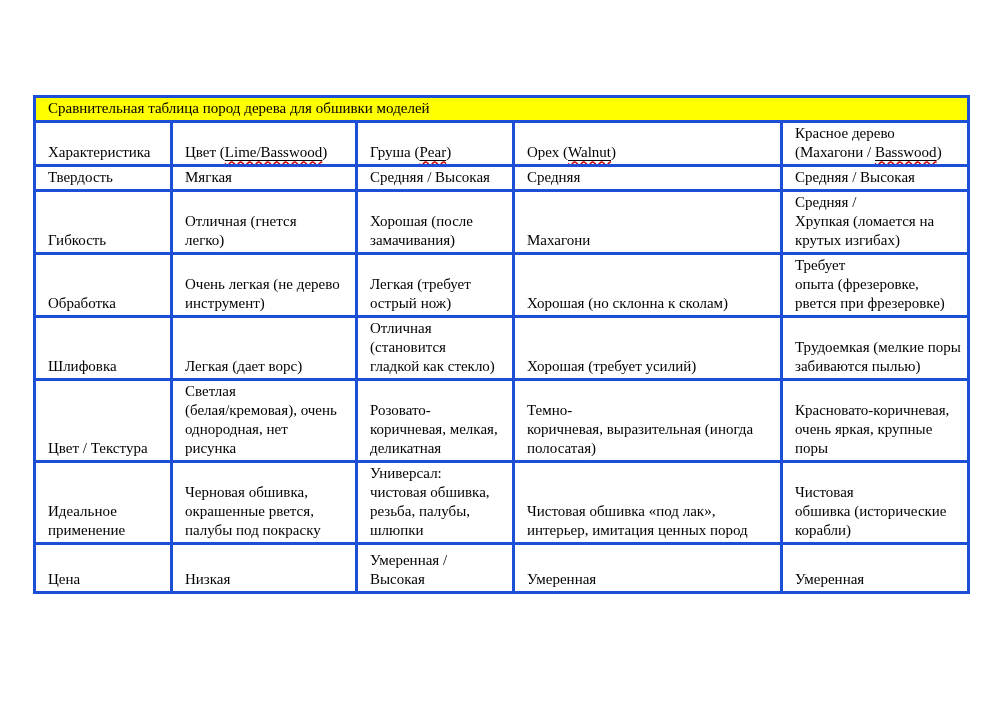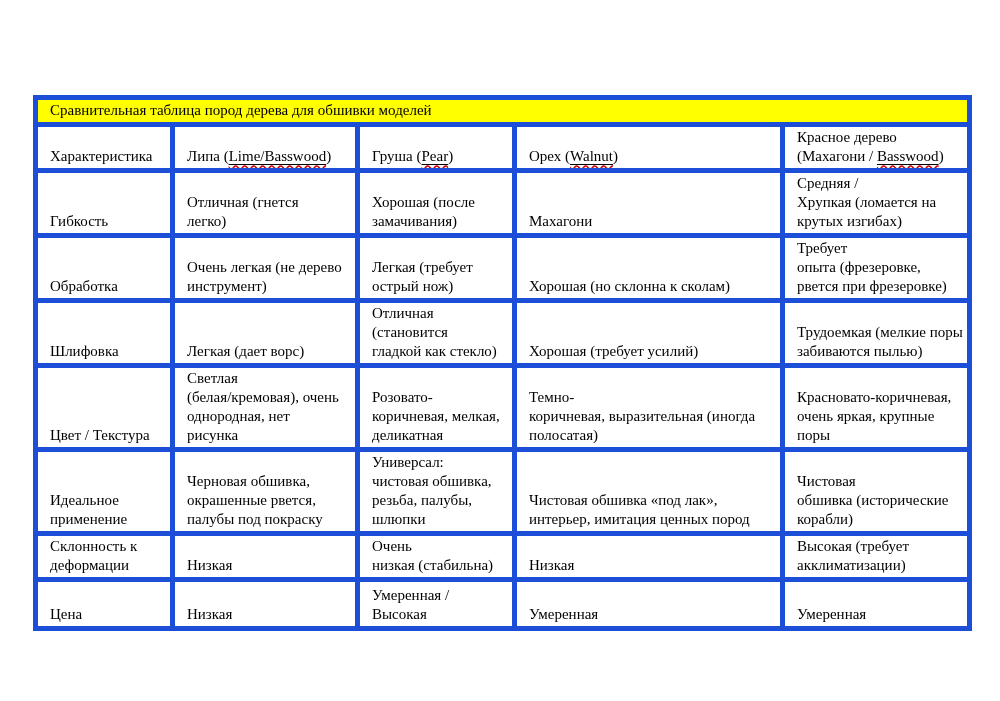--- a/index.html
+++ b/index.html
@@ -17,21 +17,21 @@
   }
   table.cmp {
     border-collapse: collapse;
     table-layout: fixed;
     width: 934px;
     font-size: 15px;
     line-height: 19px;
     color: #000000;
   }
   table.cmp td, table.cmp th {
-    border: 5px solid #1d4ed8;
+    border: 3px solid #1d4ed8;
     vertical-align: bottom;
     text-align: left;
     padding: 1px 4px 2px 12px;
     overflow: hidden;
     white-space: pre-wrap;
     font-weight: normal;
   }
   table.cmp th { font-weight: normal; white-space: normal; }
   td.title-cell {
     background: #ffff00;
@@ -77,34 +77,41 @@
     <tbody>
         <tr class="r-title">
       <td colspan="5" class="title-cell">Сравнительная таблица пород дерева для обшивки моделей</td>
     </tr>
 
     <tr class="r-head">
       <th>
         <span>Характеристика</span>
       </th>
       <th>
-        <span>Липа (</span><span class="sq"><span class="ul">Lime/Basswood</span></span><span>)</span>
+        <span>Цвет (</span><span class="sq"><span class="ul">Lime/Basswood</span></span><span>)</span>
       </th>
       <th>
         <span>Груша (</span><span class="sq"><span class="ul">Pear</span></span><span>)</span>
       </th>
       <th>
         <span>Орех (</span><span class="sq"><span class="ul">Walnut</span></span><span>)</span>
       </th>
       <th>
         <span>Красное дерево</span><br>
         <span>(Махагони / </span><span class="sq"><span class="ul">Basswood</span></span><span>)</span>
       </th>
     </tr>
 
+    <tr class="r0">
+      <td>Твердость</td>
+      <td>Мягкая</td>
+      <td>Средняя / Высокая</td>
+      <td>Средняя</td>
+      <td>Средняя / Высокая</td>
+    </tr>
 
     <tr class="r1">
       <td>Гибкость</td>
       <td>Отличная (гнется
 легко)</td>
       <td>Хорошая (после
 замачивания)</td>
       <td>Махагони</td>
       <td>Средняя /
 Хрупкая (ломается на
@@ -161,30 +168,20 @@
 чистовая обшивка,
 резьба, палубы,
 шлюпки</td>
       <td>Чистовая обшивка «под лак»,
 интерьер, имитация ценных пород</td>
       <td>Чистовая
 обшивка (исторические
 корабли)</td>
     </tr>
 
-    <tr class="r6">
-      <td>Склонность к
-деформации</td>
-      <td>Низкая</td>
-      <td>Очень
-низкая (стабильна)</td>
-      <td>Низкая</td>
-      <td>Высокая (требует
-акклиматизации)</td>
-    </tr>
 
     <tr class="r7">
       <td>Цена</td>
       <td>Низкая</td>
       <td>Умеренная /
 Высокая</td>
       <td>Умеренная</td>
       <td>Умеренная</td>
     </tr>
   </tbody>

